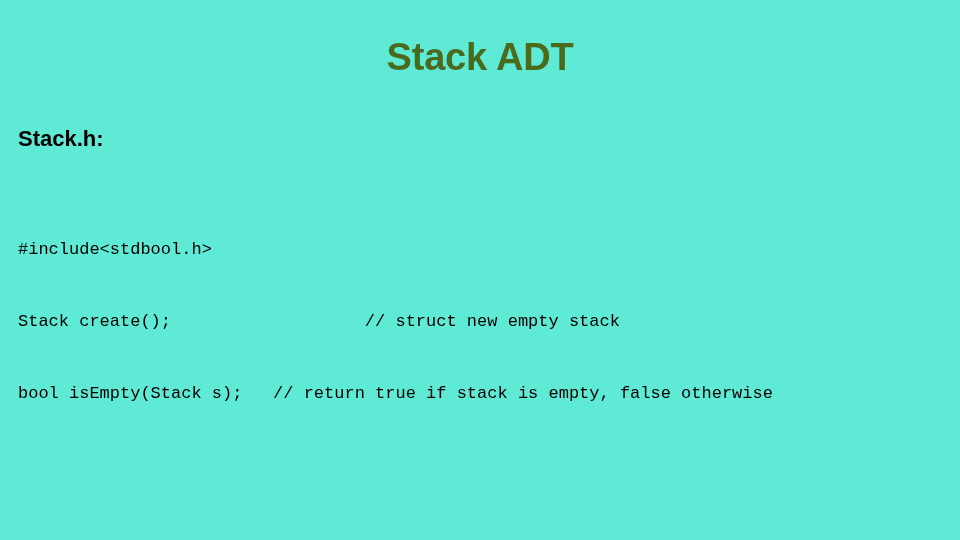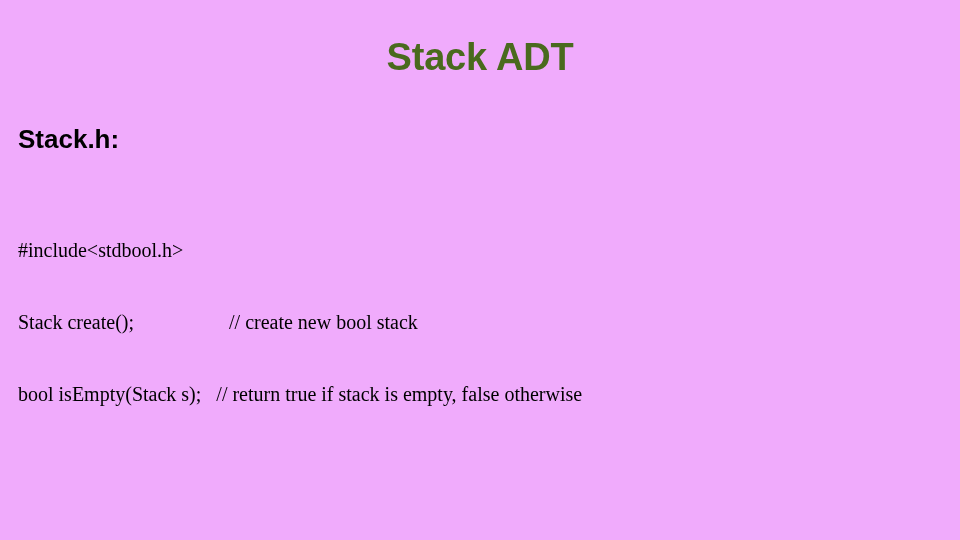--- a/index.html
+++ b/index.html
@@ -14,21 +14,21 @@
     overflow: hidden;
     position: relative;
   }
 
   .slide {
     position: absolute;
     left: 0;
     top: 0;
     width: 960px;
     height: 540px;
-    background: #f0abfc;
+    background: #5eead4;
   }
 
   .slide-title {
     position: absolute;
     left: 0;
     top: 34px;
     width: 960px;
     text-align: center;
     font-family: "Liberation Sans", sans-serif;
     font-size: 38px;
@@ -37,21 +37,21 @@
     color: #4a6a1e;
     letter-spacing: -0.2px;
     white-space: pre;
   }
 
   .subtitle {
     position: absolute;
     left: 18px;
     top: 124px;
     font-family: "Liberation Sans", sans-serif;
-    font-size: 26px;
+    font-size: 22px;
     font-weight: bold;
     line-height: 30px;
     color: #000000;
     white-space: pre;
   }
 
   .code-block {
     position: absolute;
     left: 18px;
     top: 190px;
@@ -60,37 +60,37 @@
     font-size: 17px;
     line-height: 24px;
     color: #000000;
     white-space: pre;
     letter-spacing: 0px;
   }
 
   .code-line {
     white-space: pre;
     height: 24px;
-    font-family: Liberation Serif, serif;
-    font-size: 20px;
+    font-family: Liberation Mono, monospace;
+    font-size: 17px;
     line-height: 24px;
     color: #000000;
   }
 </style>
 </head>
 <body style="background: rgb(255, 255, 255);">
 
 <div class="slide">
 
   <div class="slide-title" style="color: rgb(74, 106, 30);">Stack ADT</div>
 
   <div class="subtitle" style="color: rgb(0, 0, 0);">Stack.h:</div>
 
   <div class="code-block" style="color: rgb(0, 0, 0);">
     <div class="code-line">#include&lt;stdbool.h&gt;</div>
-    <div class="code-line">Stack create();                   // create new bool stack</div>
+    <div class="code-line">Stack create();                   // struct new empty stack</div>
     <div class="code-line">bool isEmpty(Stack s);   // return true if stack is empty, false otherwise</div>
     
     
     
   </div>
 
 </div>
 
 </body></html>

